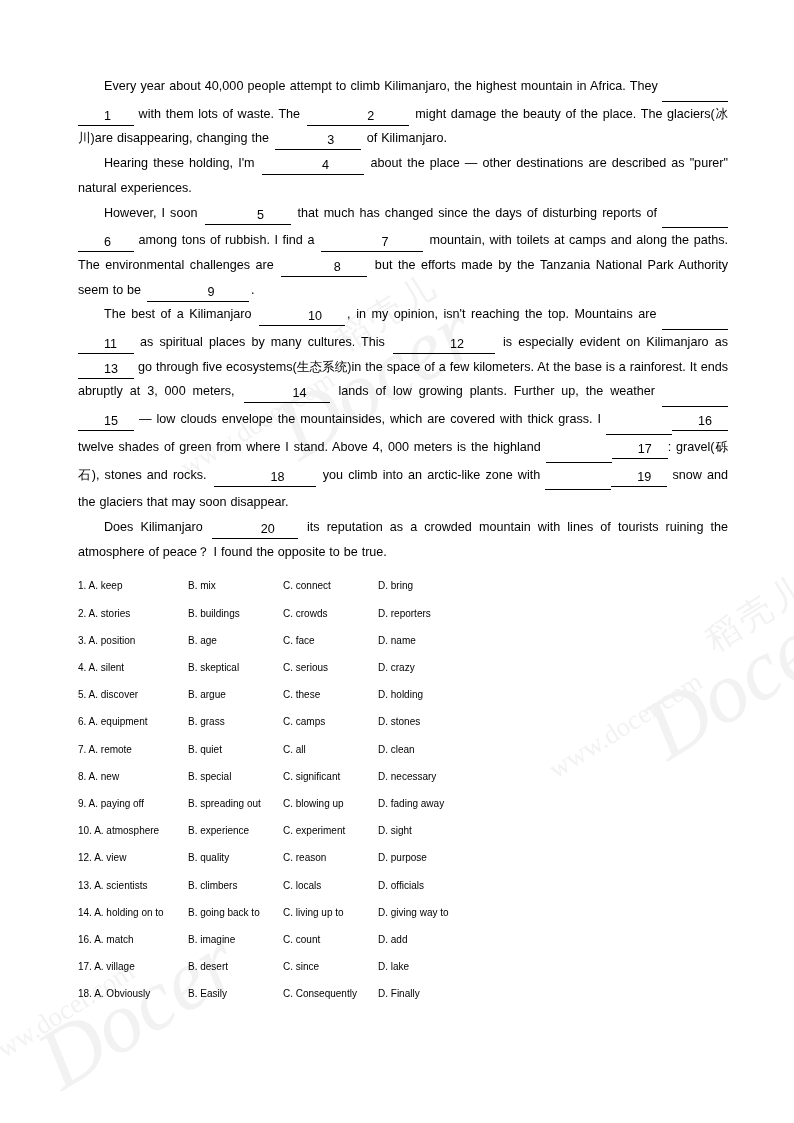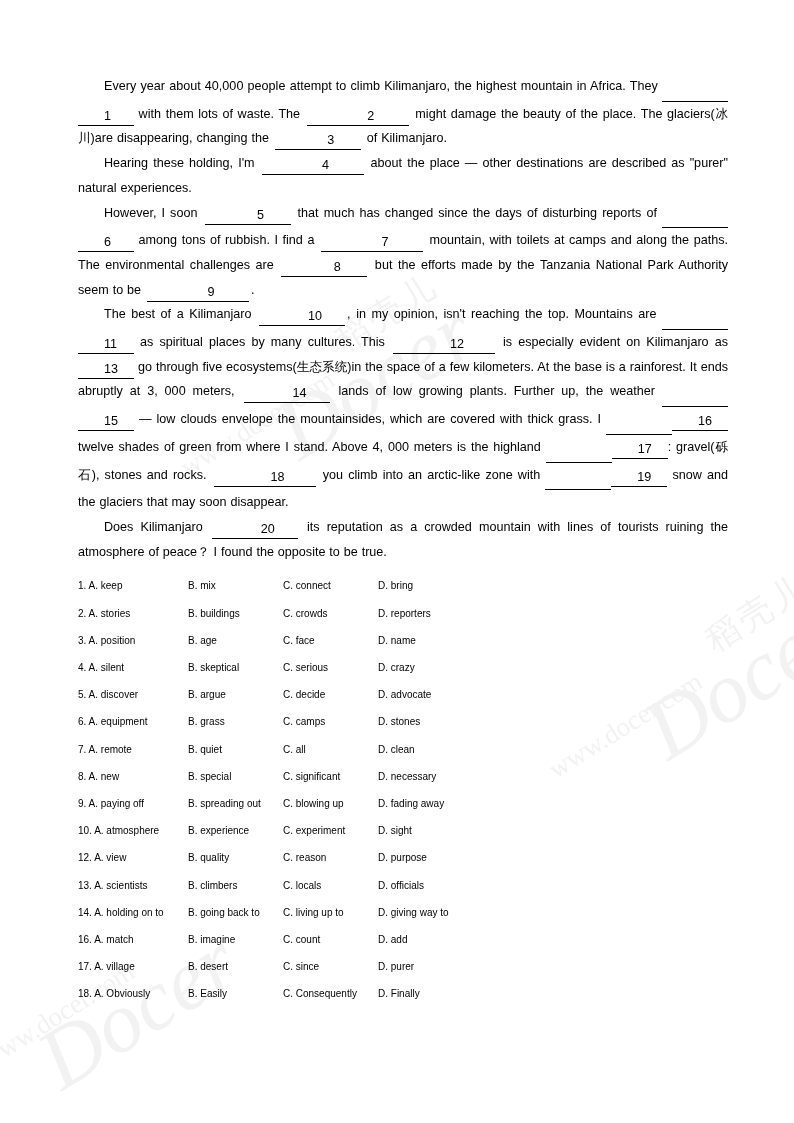--- a/index.html
+++ b/index.html
@@ -176,22 +176,22 @@
         </div>
         <div class="opt-row">
           <div class="opt-col-a"><span>4.</span> <span>A. silent</span></div>
           <div class="opt-col-b">B. skeptical</div>
           <div class="opt-col-c">C. serious</div>
           <div class="opt-col-d">D. crazy</div>
         </div>
         <div class="opt-row">
           <div class="opt-col-a"><span>5.</span> <span>A. discover</span></div>
           <div class="opt-col-b">B. argue</div>
-          <div class="opt-col-c">C. decide</div>
-          <div class="opt-col-d">D. advocate</div>
+          <div class="opt-col-c">C. these</div>
+          <div class="opt-col-d">D. holding</div>
         </div>
         <div class="opt-row">
           <div class="opt-col-a"><span>6.</span> <span>A. equipment</span></div>
           <div class="opt-col-b">B. grass</div>
           <div class="opt-col-c">C. camps</div>
           <div class="opt-col-d">D. stones</div>
         </div>
         <div class="opt-row">
           <div class="opt-col-a"><span>7.</span> <span>A. remote</span></div>
           <div class="opt-col-b">B. quiet</div>
@@ -237,21 +237,21 @@
         <div class="opt-row">
           <div class="opt-col-a"><span>16.</span> <span>A. match</span></div>
           <div class="opt-col-b">B. imagine</div>
           <div class="opt-col-c">C. count</div>
           <div class="opt-col-d">D. add</div>
         </div>
         <div class="opt-row">
           <div class="opt-col-a"><span>17.</span> <span>A. village</span></div>
           <div class="opt-col-b">B. desert</div>
           <div class="opt-col-c">C. since</div>
-          <div class="opt-col-d">D. purer</div>
+          <div class="opt-col-d">D. lake</div>
         </div>
         <div class="opt-row">
           <div class="opt-col-a"><span>18.</span> <span>A. Obviously</span></div>
           <div class="opt-col-b">B. Easily</div>
           <div class="opt-col-c">C. Consequently</div>
           <div class="opt-col-d">D. Finally</div>
         </div>
       </div>
 
   </div>

